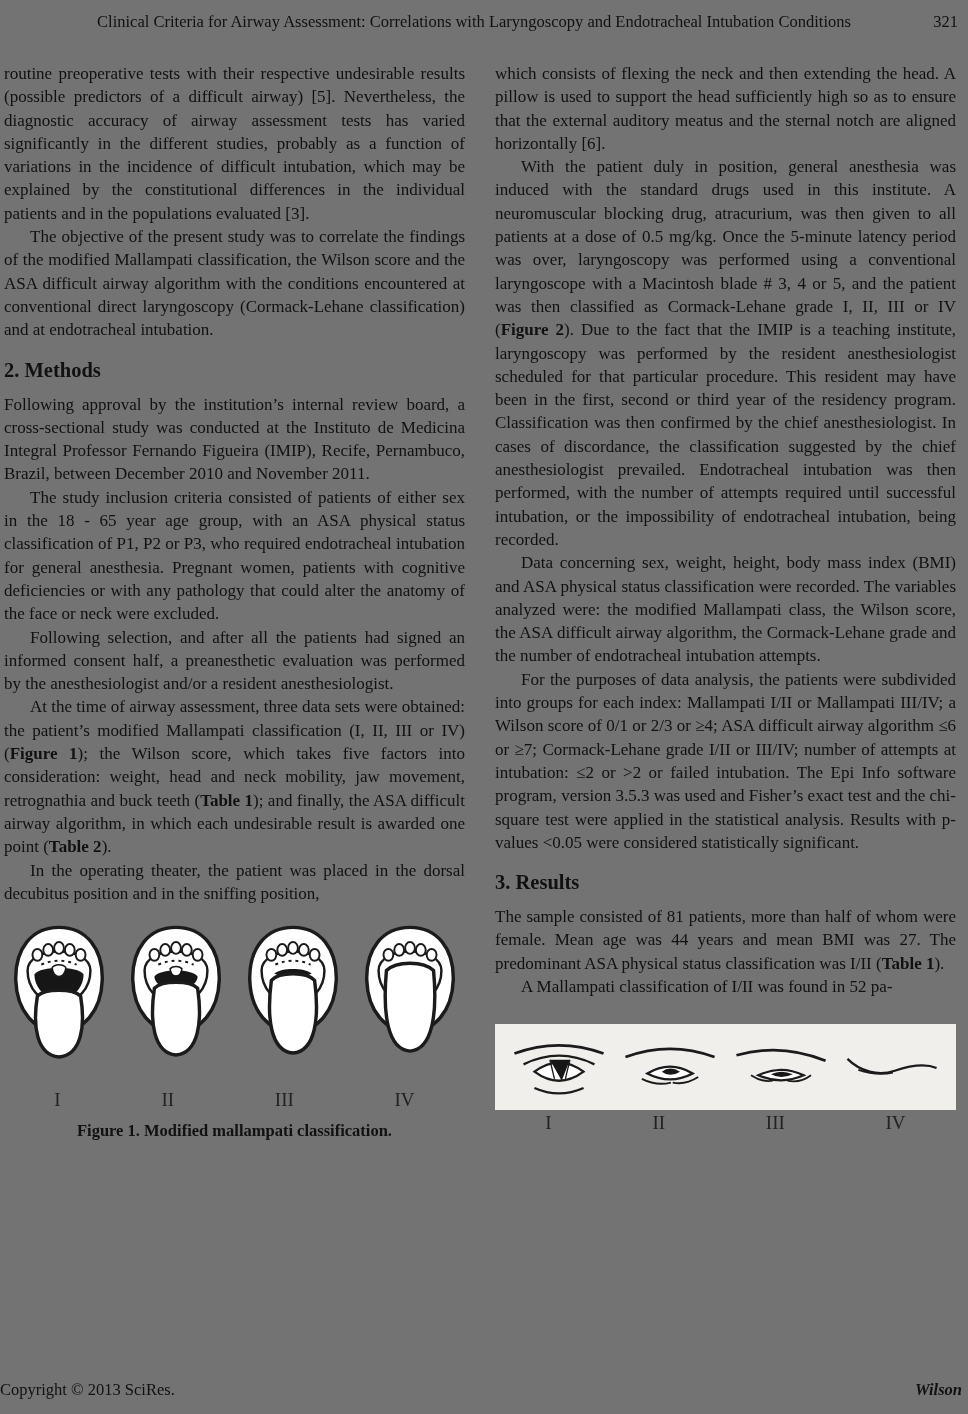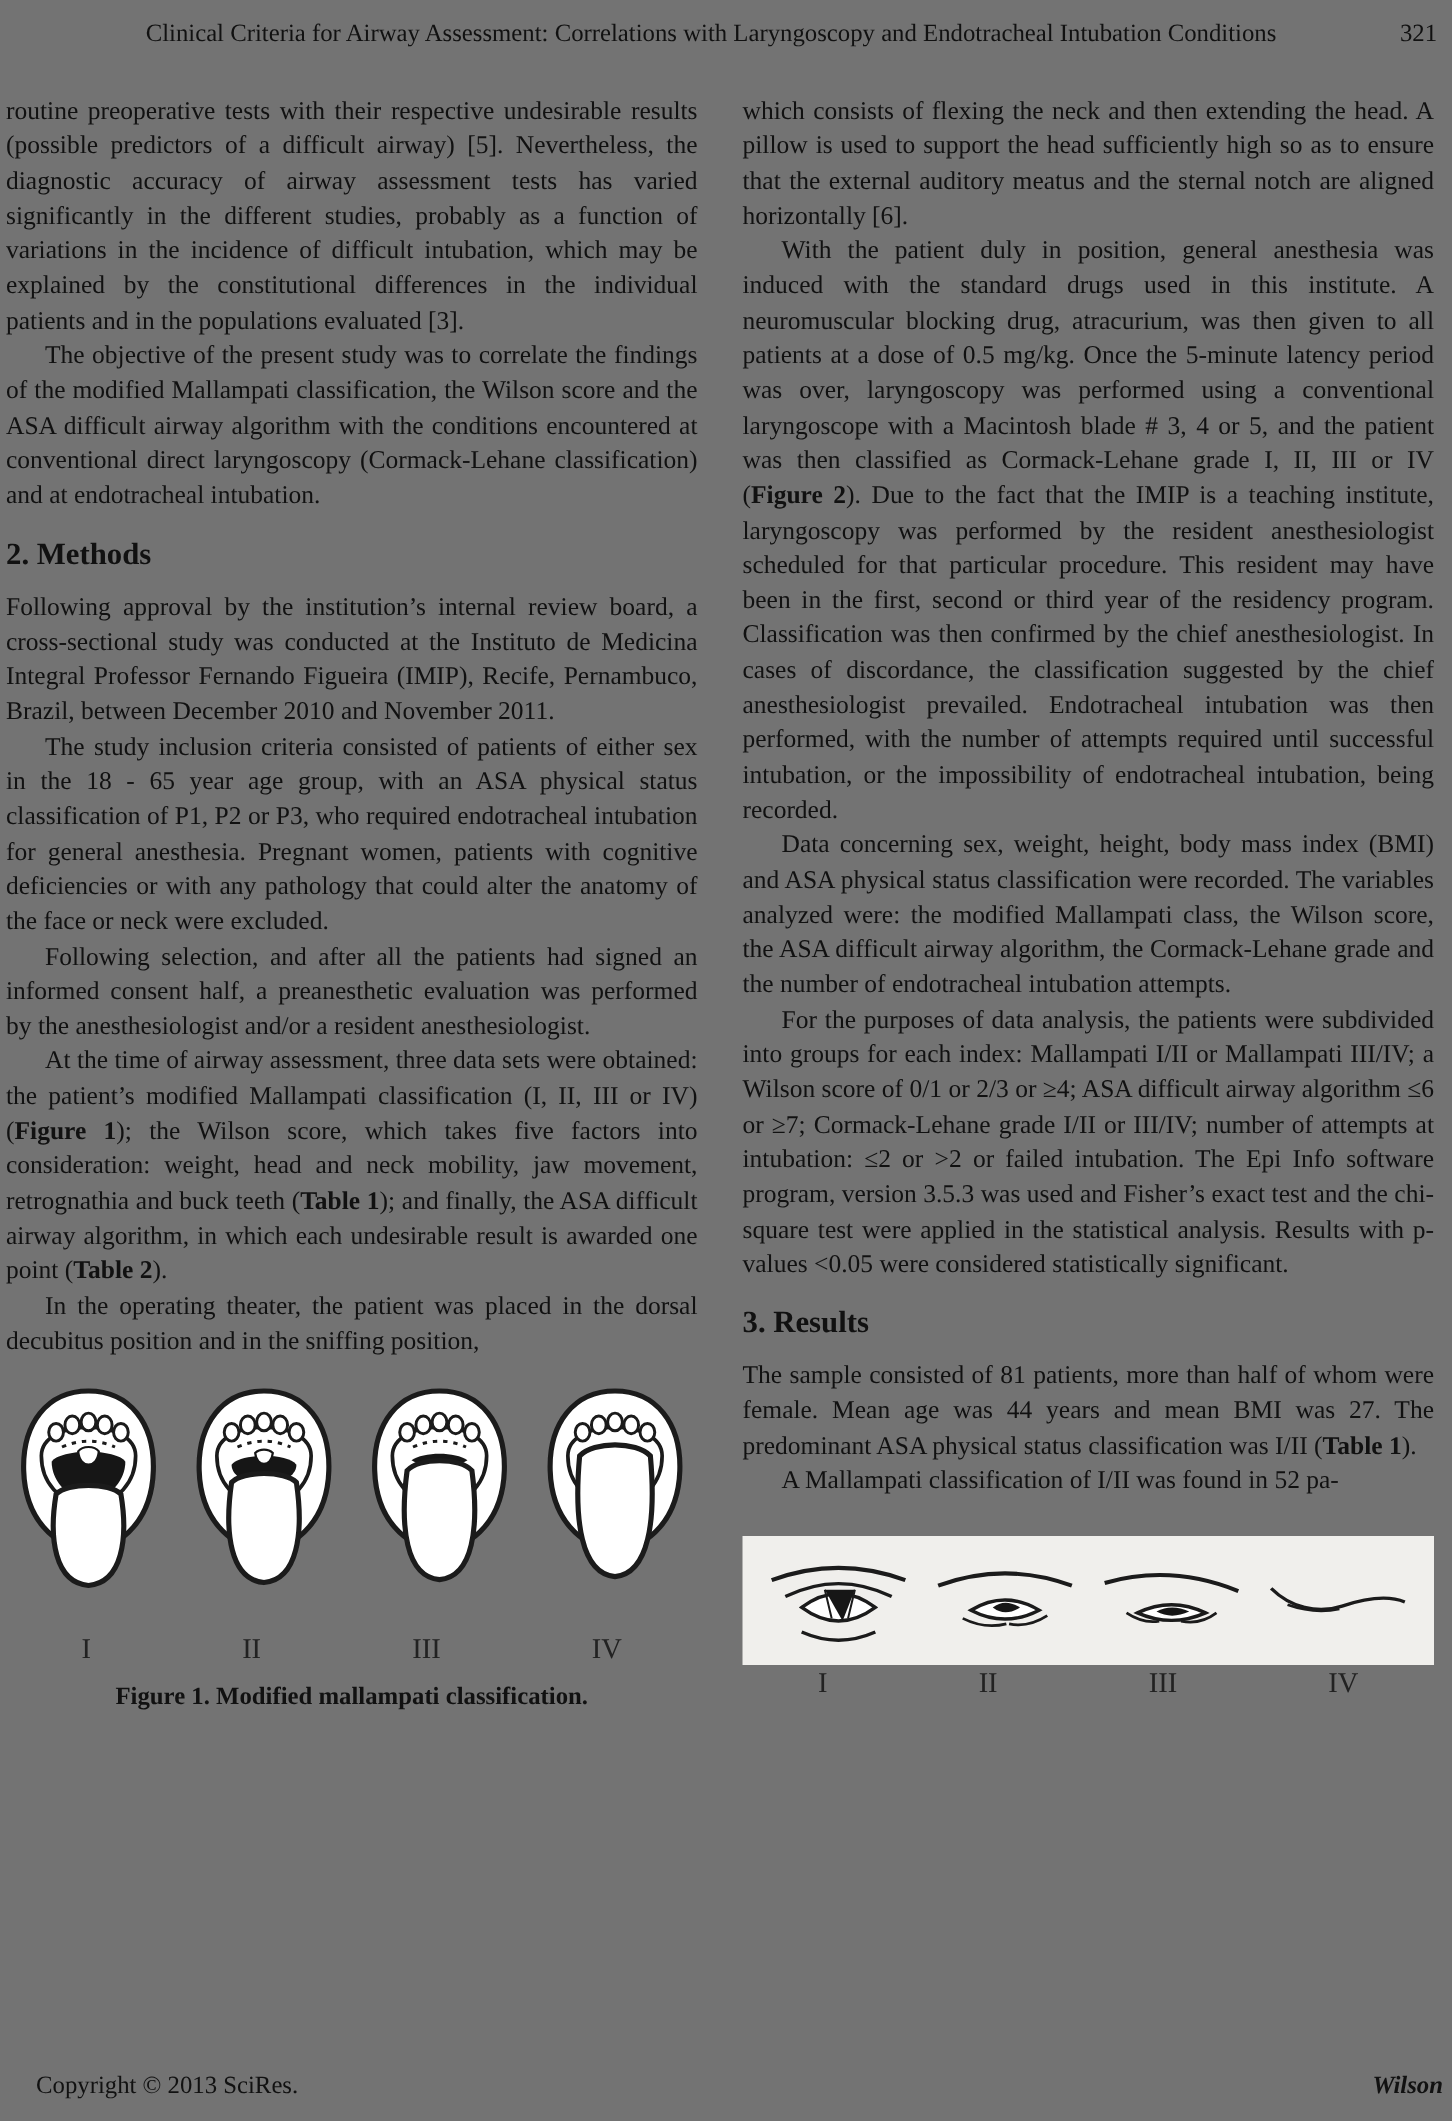--- a/index.html
+++ b/index.html
@@ -41,21 +41,21 @@
   .fig-caption{
     text-align:center;font-weight:bold;font-size:16.5px;margin-top:10px;
   }
   .fig2-panel{
     background:#f0efec;
     padding:10px 14px 8px 14px;
     display:flex;justify-content:space-between;align-items:center;
   }
   .figure-2{margin-top:26px;}
   .page-footer{
-    position:absolute;left:24px;right:6px;bottom:14px;
+    position:absolute;left:0;right:6px;bottom:14px;
     display:flex;justify-content:space-between;
     font-size:16.5px;
   }
   .journal-name{font-weight:bold;font-style:italic;}
   svg{display:block;}
 </style>
 </head>
 <body>
 
 <div class="page">

